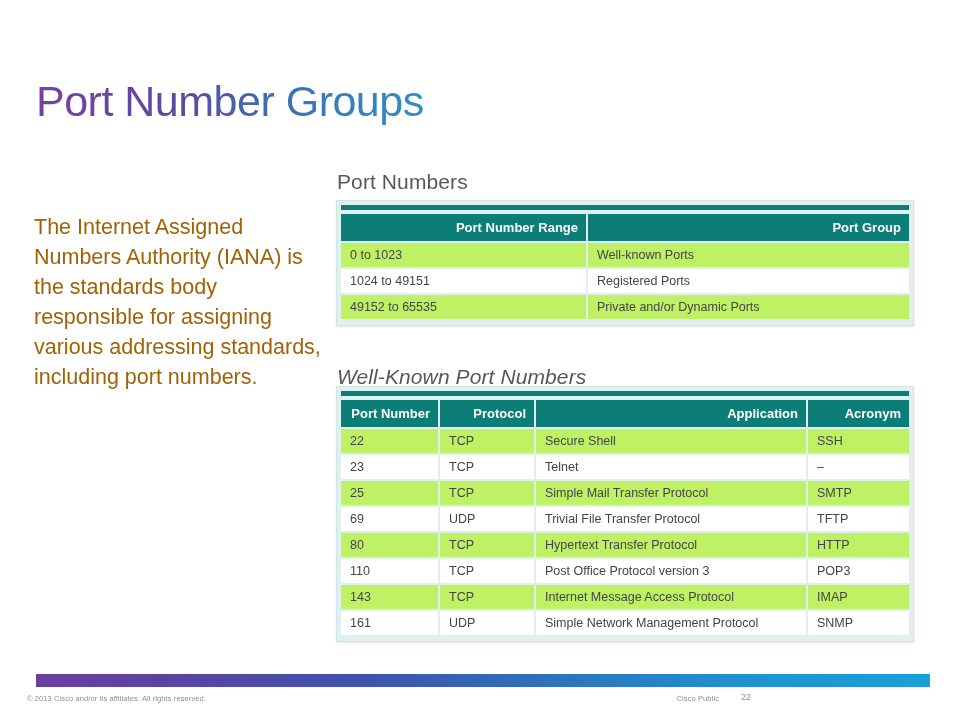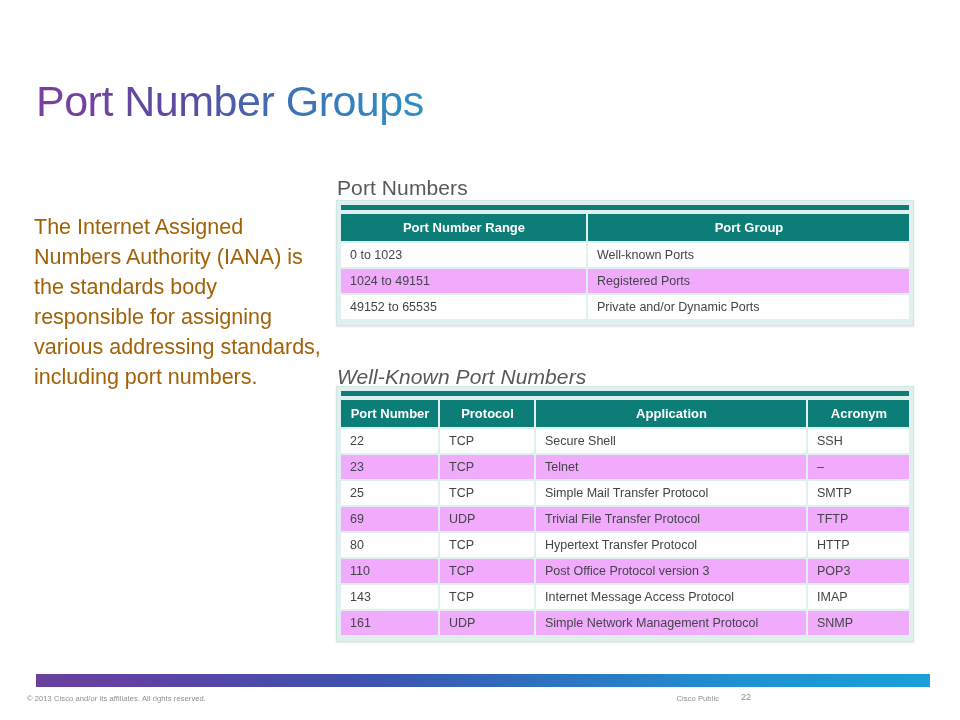--- a/index.html
+++ b/index.html
@@ -50,21 +50,21 @@
   }
 
   
   .section-heading {
     position: absolute;
     font-size: 21px;
     color: #58585b;
     font-weight: 400;
     letter-spacing: 0.1px;
   }
-  #heading-port-numbers { left: 337px; top: 176px; }
+  #heading-port-numbers { left: 337px; top: 170px; }
   #heading-well-known  { left: 337px; top: 365px; font-style: italic; }
 
   
   .table-frame {
     position: absolute;
     background: #dff0ee;
     border: 1px solid #cfe7e4;
     padding: 4px;
     box-shadow: 0 1px 2px rgba(0,0,0,0.10);
   }
@@ -84,42 +84,42 @@
     border-collapse: separate;
     border-spacing: 0 2px;
     table-layout: fixed;
   }
 
   .tbl thead th {
     background: #0d7d77;
     color: #ffffff;
     font-size: 13px;
     font-weight: bold;
-    text-align: center;
+    text-align: right;
     padding: 6px 8px 6px 9px;
     height: 25px;
     border-right: 2px solid #dff0ee;
     white-space: nowrap;
     overflow: hidden;
   }
   .tbl thead th:last-child { border-right: none; }
 
   .tbl tbody td {
     font-size: 12.5px;
     color: #444448;
     padding: 5px 8px 5px 9px;
     height: 20px;
     border-right: 2px solid #dff0ee;
     white-space: nowrap;
     overflow: hidden;
   }
   .tbl tbody td:last-child { border-right: none; }
 
-  .tbl tbody tr.odd  td { background: #ffffff; }
-  .tbl tbody tr.even td { background: #f0abfc; }
+  .tbl tbody tr.odd  td { background: #bef264; }
+  .tbl tbody tr.even td { background: #ffffff; }
 
   
   .top-strip {
     height: 5px;
     background: #0d7d77;
     margin-bottom: 2px;
   }
 
   
   #tbl-port-groups col.c1 { width: 247px; }

